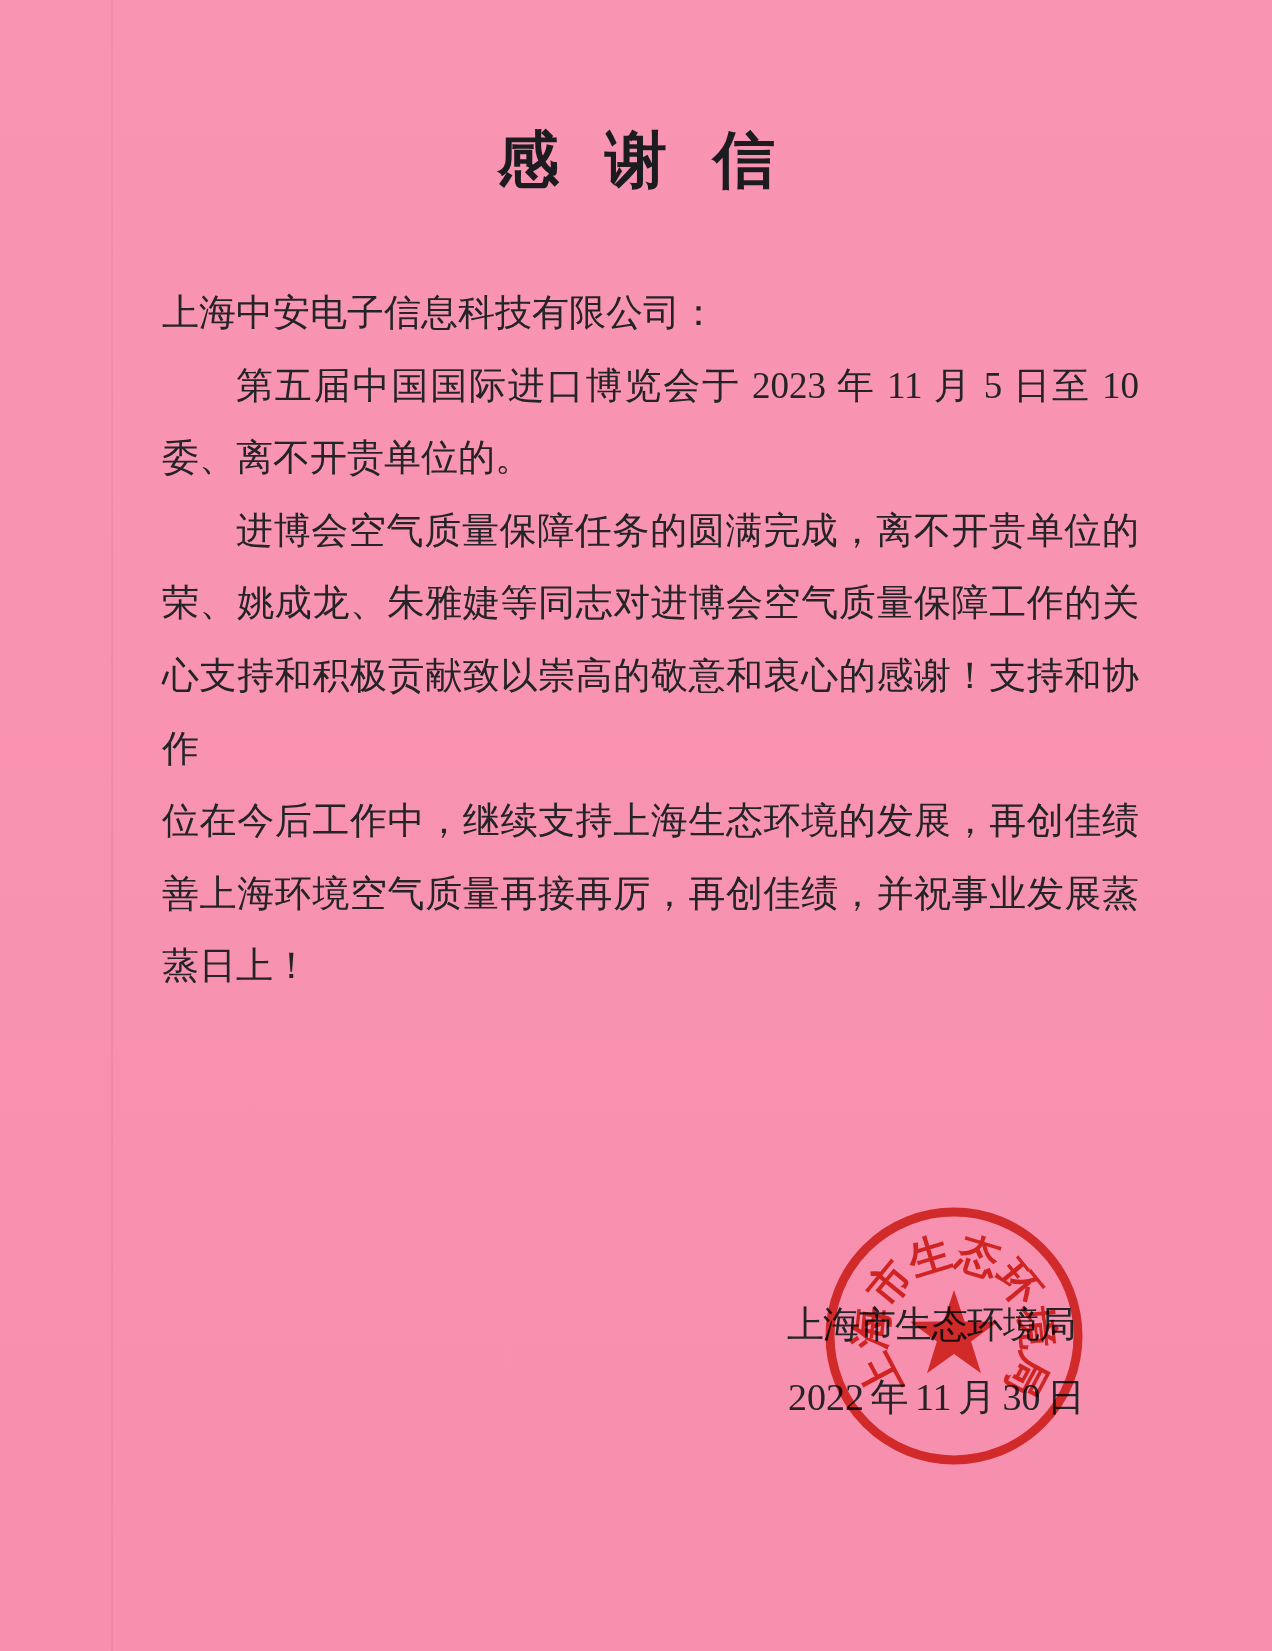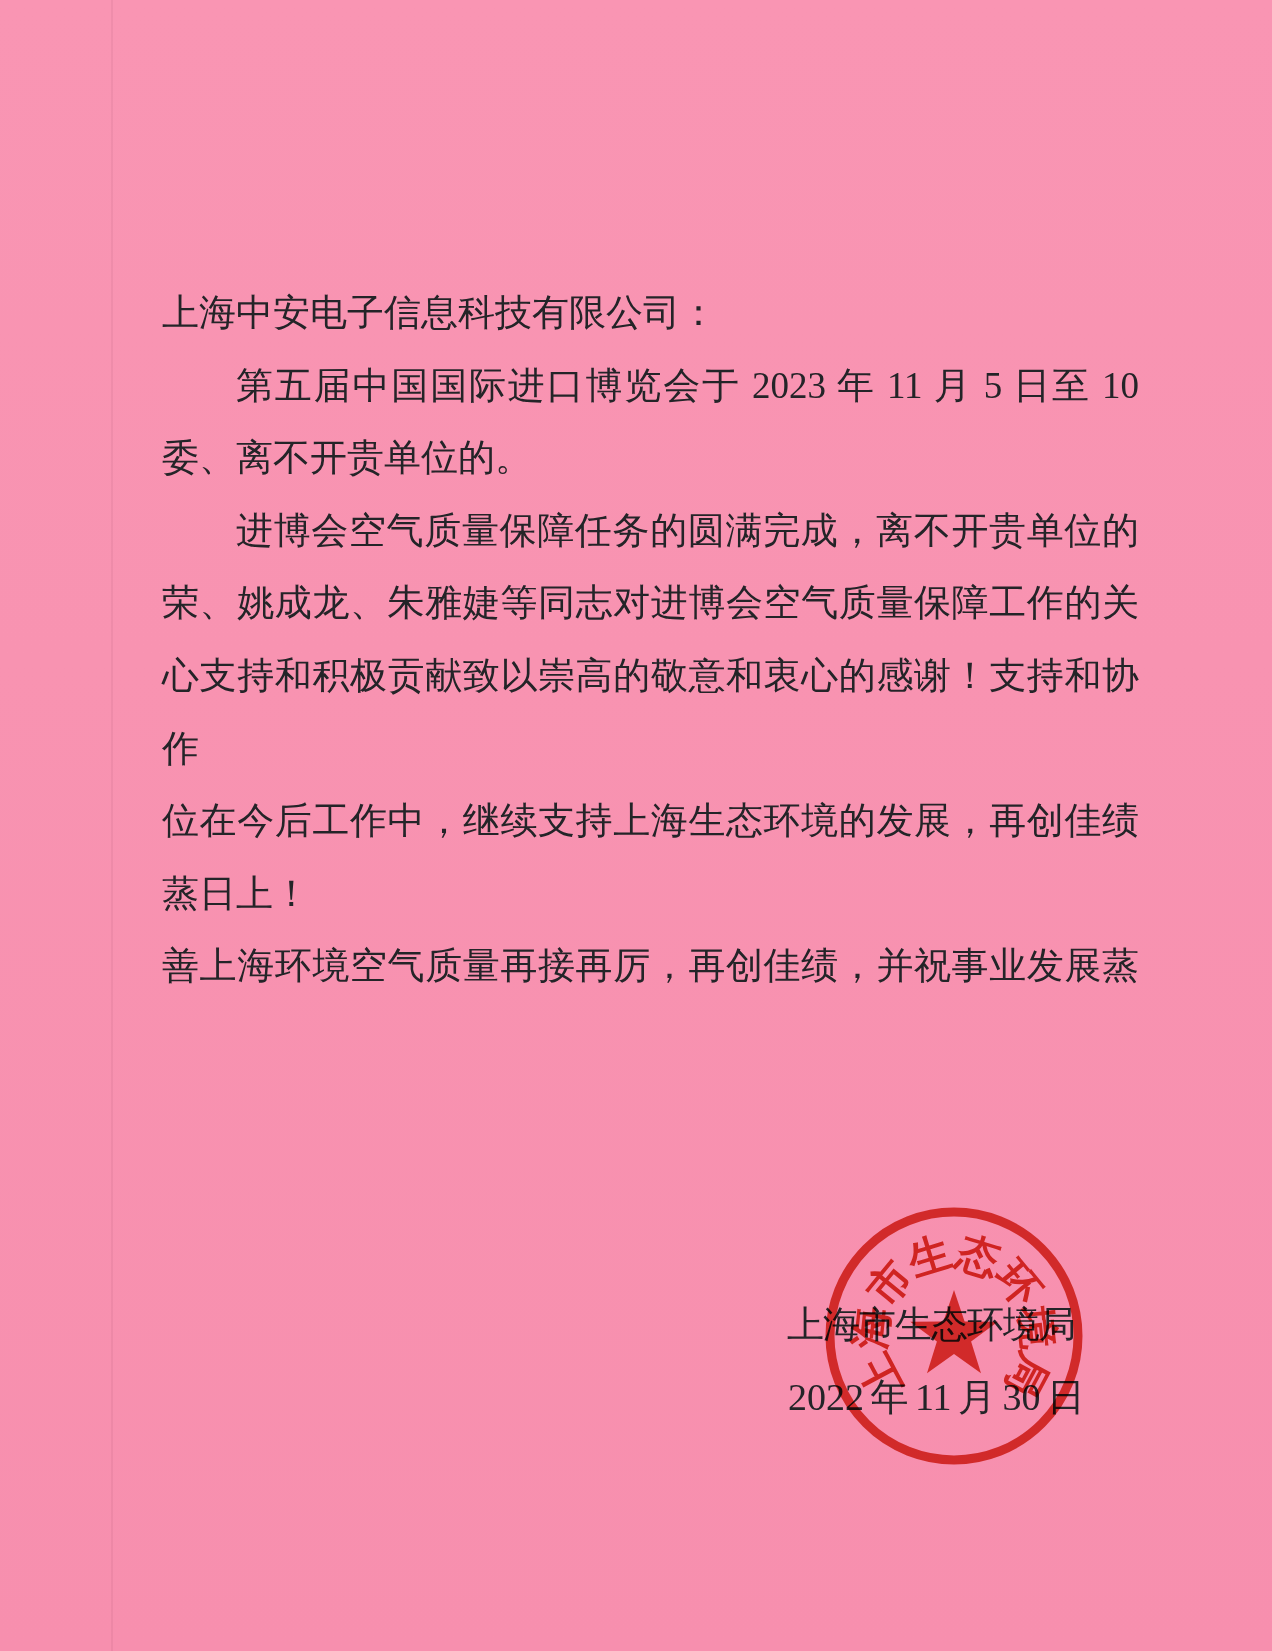--- a/index.html
+++ b/index.html
@@ -59,31 +59,32 @@
     font-weight:600;
   }
 </style>
 </head>
 <body>
 
 <div class="page">
 
   <div class="scan-line"></div>
 
+  <div class="title">感谢信</div>
 
   <div class="body-block">
     <div class="ln">上海中安电子信息科技有限公司：</div>
     <div class="ln just indent">第五届中国国际进口博览会于 2023 年 11 月 5 日至 10</div>
     <div class="ln">委、离不开贵单位的。</div>
     <div class="ln just indent">进博会空气质量保障任务的圆满完成，离不开贵单位的</div>
     <div class="ln just">荣、姚成龙、朱雅婕等同志对进博会空气质量保障工作的关</div>
     <div class="ln just">心支持和积极贡献致以崇高的敬意和衷心的感谢！支持和协作</div>
     <div class="ln just">位在今后工作中，继续支持上海生态环境的发展，再创佳绩</div>
+    <div class="ln just">善上海环境空气质量再接再厉，再创佳绩，并祝事业发展蒸</div>
     <div class="ln">蒸日上！</div>
-    <div class="ln just">善上海环境空气质量再接再厉，再创佳绩，并祝事业发展蒸</div>
   </div>
 
   <div class="sig-org">上海市生态环境局</div>
   <div class="sig-date">2022 年 11 月 30 日</div>
 
   <svg class="seal" viewBox="0 0 280 280" xmlns="http://www.w3.org/2000/svg">
     <g fill="#d22a1a" stroke="none">
       <circle cx="140" cy="140" r="124" fill="none" stroke="#d22a1a" stroke-width="9" stroke-opacity="0.95"></circle>
       <polygon points="140,94 150.6,125.4 183.8,125.8 157.1,145.6 167.0,177.2 140,158 113.0,177.2 122.9,145.6 96.2,125.8 129.4,125.4" fill="#d22a1a" fill-opacity="0.95"></polygon>
       <text x="140" y="71" text-anchor="middle" transform="rotate(-118,140,140)">上</text>

